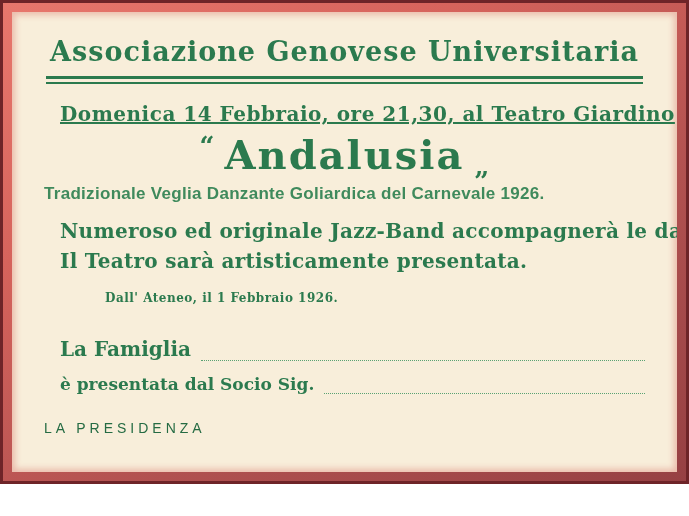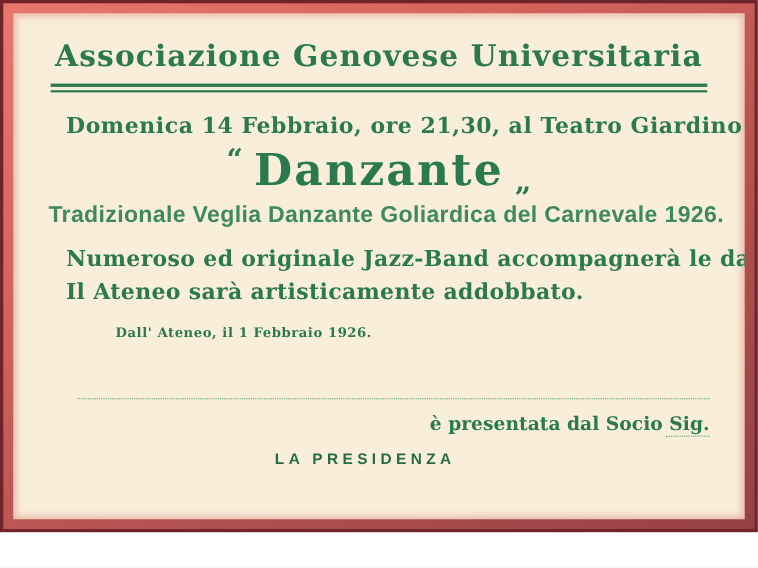--- a/index.html
+++ b/index.html
@@ -49,21 +49,21 @@
     height: 8px;
   }
 
   .when {
     margin: 16px 0 0 16px;
     font-size: 20px;
     font-weight: 700;
     line-height: 1.45;
     letter-spacing: 0.5px;
   }
-  .when .line { white-space: nowrap; }
+  .when .line { white-space: nowrap; text-decoration: underline; }
 
   .event-title {
     margin-top: 2px;
     text-align: center;
     font-size: 40px;
     font-weight: 700;
     letter-spacing: 2px;
     line-height: 1.2;
   }
   .event-title .oq {
@@ -75,21 +75,21 @@
   .event-title .cq {
     font-size: 26px;
     vertical-align: -6px;
     letter-spacing: 0;
     margin-left: 10px;
   }
 
   .event-subtitle {
     margin-top: 2px;
     font-family: "Liberation Sans", "DejaVu Sans", sans-serif;
-    font-size: 21px;
+    font-size: 17px;
     font-weight: 700;
     color: var(--ink-green-light, #3f8a5c);
     letter-spacing: 0.3px;
     white-space: nowrap;
   }
 
   .details {
     margin: 12px 0 0 16px;
     font-size: 20px;
     font-weight: 700;
@@ -105,37 +105,37 @@
     letter-spacing: 0.5px;
   }
 
   .fill-row {
     display: flex;
     align-items: flex-end;
     margin: 32px 0 0 16px;
     font-weight: 700;
   }
   .fill-row.first { font-size: 20px; }
-  .fill-row.second { margin-top: 13px; font-size: 17px; flex-direction: column; }
+  .fill-row.second { margin-top: 13px; font-size: 17px; }
   .fill-label { white-space: nowrap; }
   .fill-line {
     flex: 1;
     margin-left: 10px;
     border-bottom: 1px dotted var(--dotted-green, #5aa273);
     height: 1.1em;
     min-width: 40px;
   }
 
   .signature {
-    margin-top: 12px;
-    text-align: center;
+    margin-top: 26px;
+    text-align: left;
     padding-right: 25px;
     font-family: "Liberation Sans", "DejaVu Sans", sans-serif;
     font-size: 14px;
-    font-weight: 700;
+    font-weight: 400;
     letter-spacing: 4px;
     color: var(--ink-green-dark, #256b43);
   }
 </style>
 </head>
 <body>
 
 <div class="stage">
   <div class="frame-outer">
     <div class="frame-inner">
@@ -143,33 +143,34 @@
 
         <div class="org-title">Associazione Genovese Universitaria</div>
 
         <div class="title-rule"></div>
 
         <div class="when">
           <div class="line">Domenica 14 Febbraio, ore 21,30, al Teatro Giardino</div>
         </div>
 
         <div class="event-title">
-          <span class="oq">“</span><span>Danzante</span><span class="cq">„</span>
+          <span class="oq">“</span><span>Andalusia</span><span class="cq">„</span>
         </div>
 
         <div class="event-subtitle">Tradizionale Veglia Danzante Goliardica del Carnevale 1926.</div>
 
         <div class="details">
           <div class="line">Numeroso ed originale Jazz-Band accompagnerà le danze.</div>
-          <div class="line">Il Ateneo sarà artisticamente addobbato.</div>
+          <div class="line">Il Teatro sarà artisticamente presentata.</div>
         </div>
 
         <div class="dateline">Dall' Ateneo, il 1 Febbraio 1926.</div>
 
         <div class="fill-row first">
+          <span class="fill-label">La Famiglia</span>
           <span class="fill-line"></span>
         </div>
 
         <div class="fill-row second">
           <span class="fill-label">è presentata dal Socio Sig.</span>
           <span class="fill-line"></span>
         </div>
 
         <div class="signature">LA PRESIDENZA</div>
 

